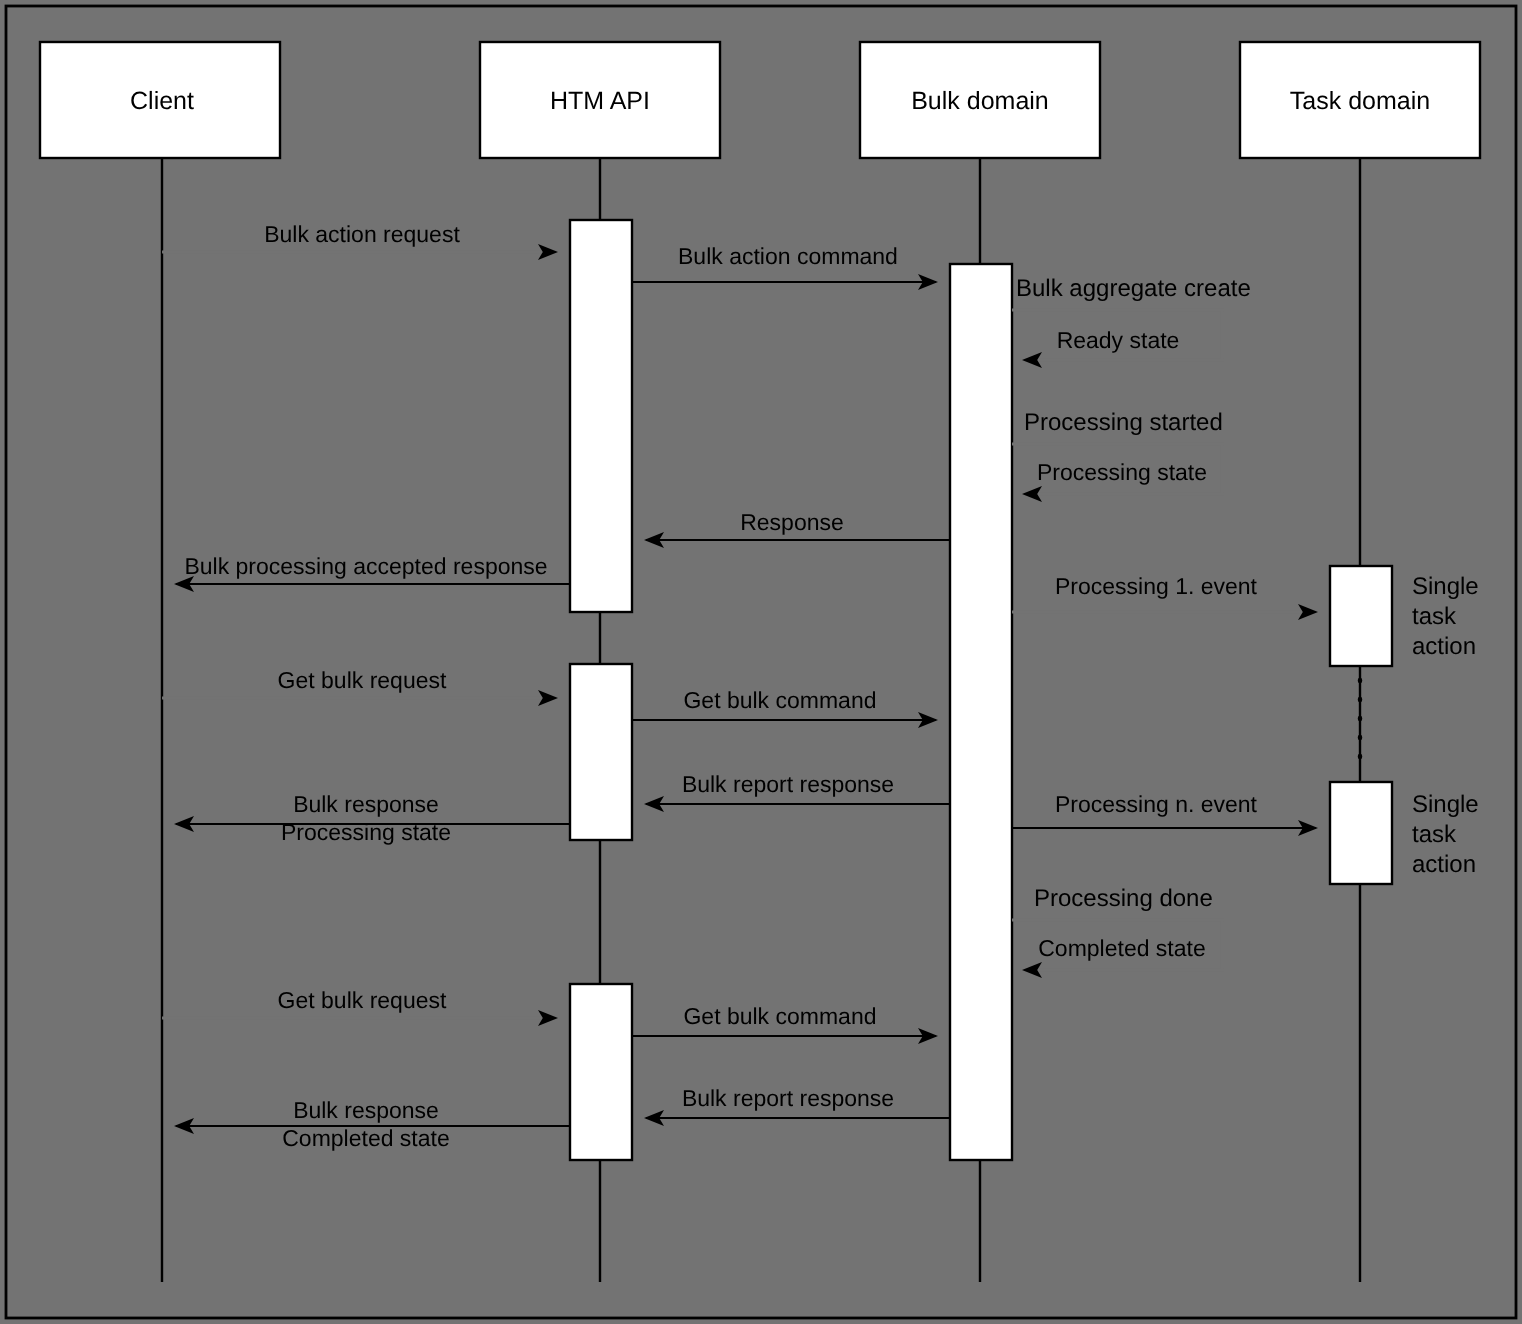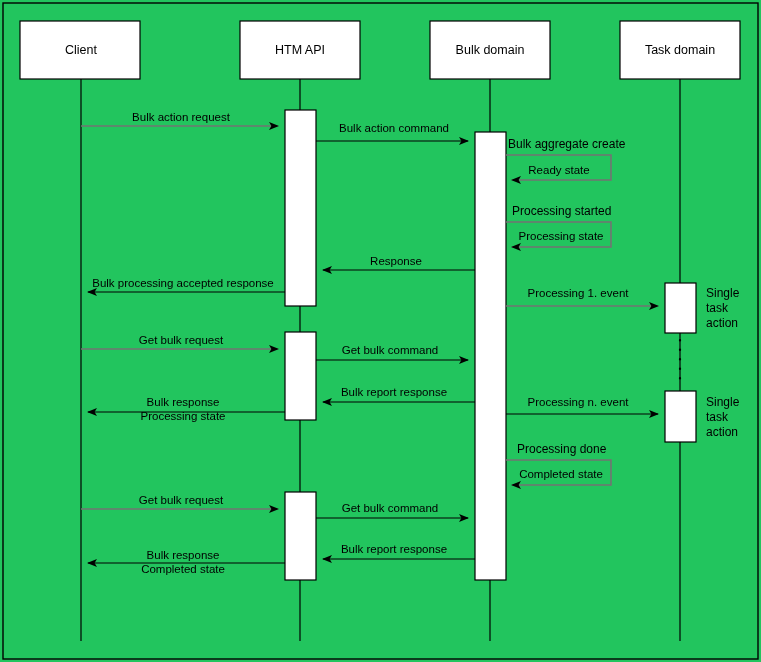--- a/index.html
+++ b/index.html
@@ -8,21 +8,21 @@
     padding: 0;
     background: #ffffff;
   }
   body {
     font-family: "Liberation Sans", sans-serif;
   }
   #diagram-canvas {
     position: relative;
     width: 761px;
     height: 662px;
-    background: #22c55e;
+    background: #737373;
     overflow: hidden;
   }
   #diagram-canvas svg {
     position: absolute;
     left: 0;
     top: 0;
     display: block;
   }
   .lifeline-title {
     font-size: 12.5px;

